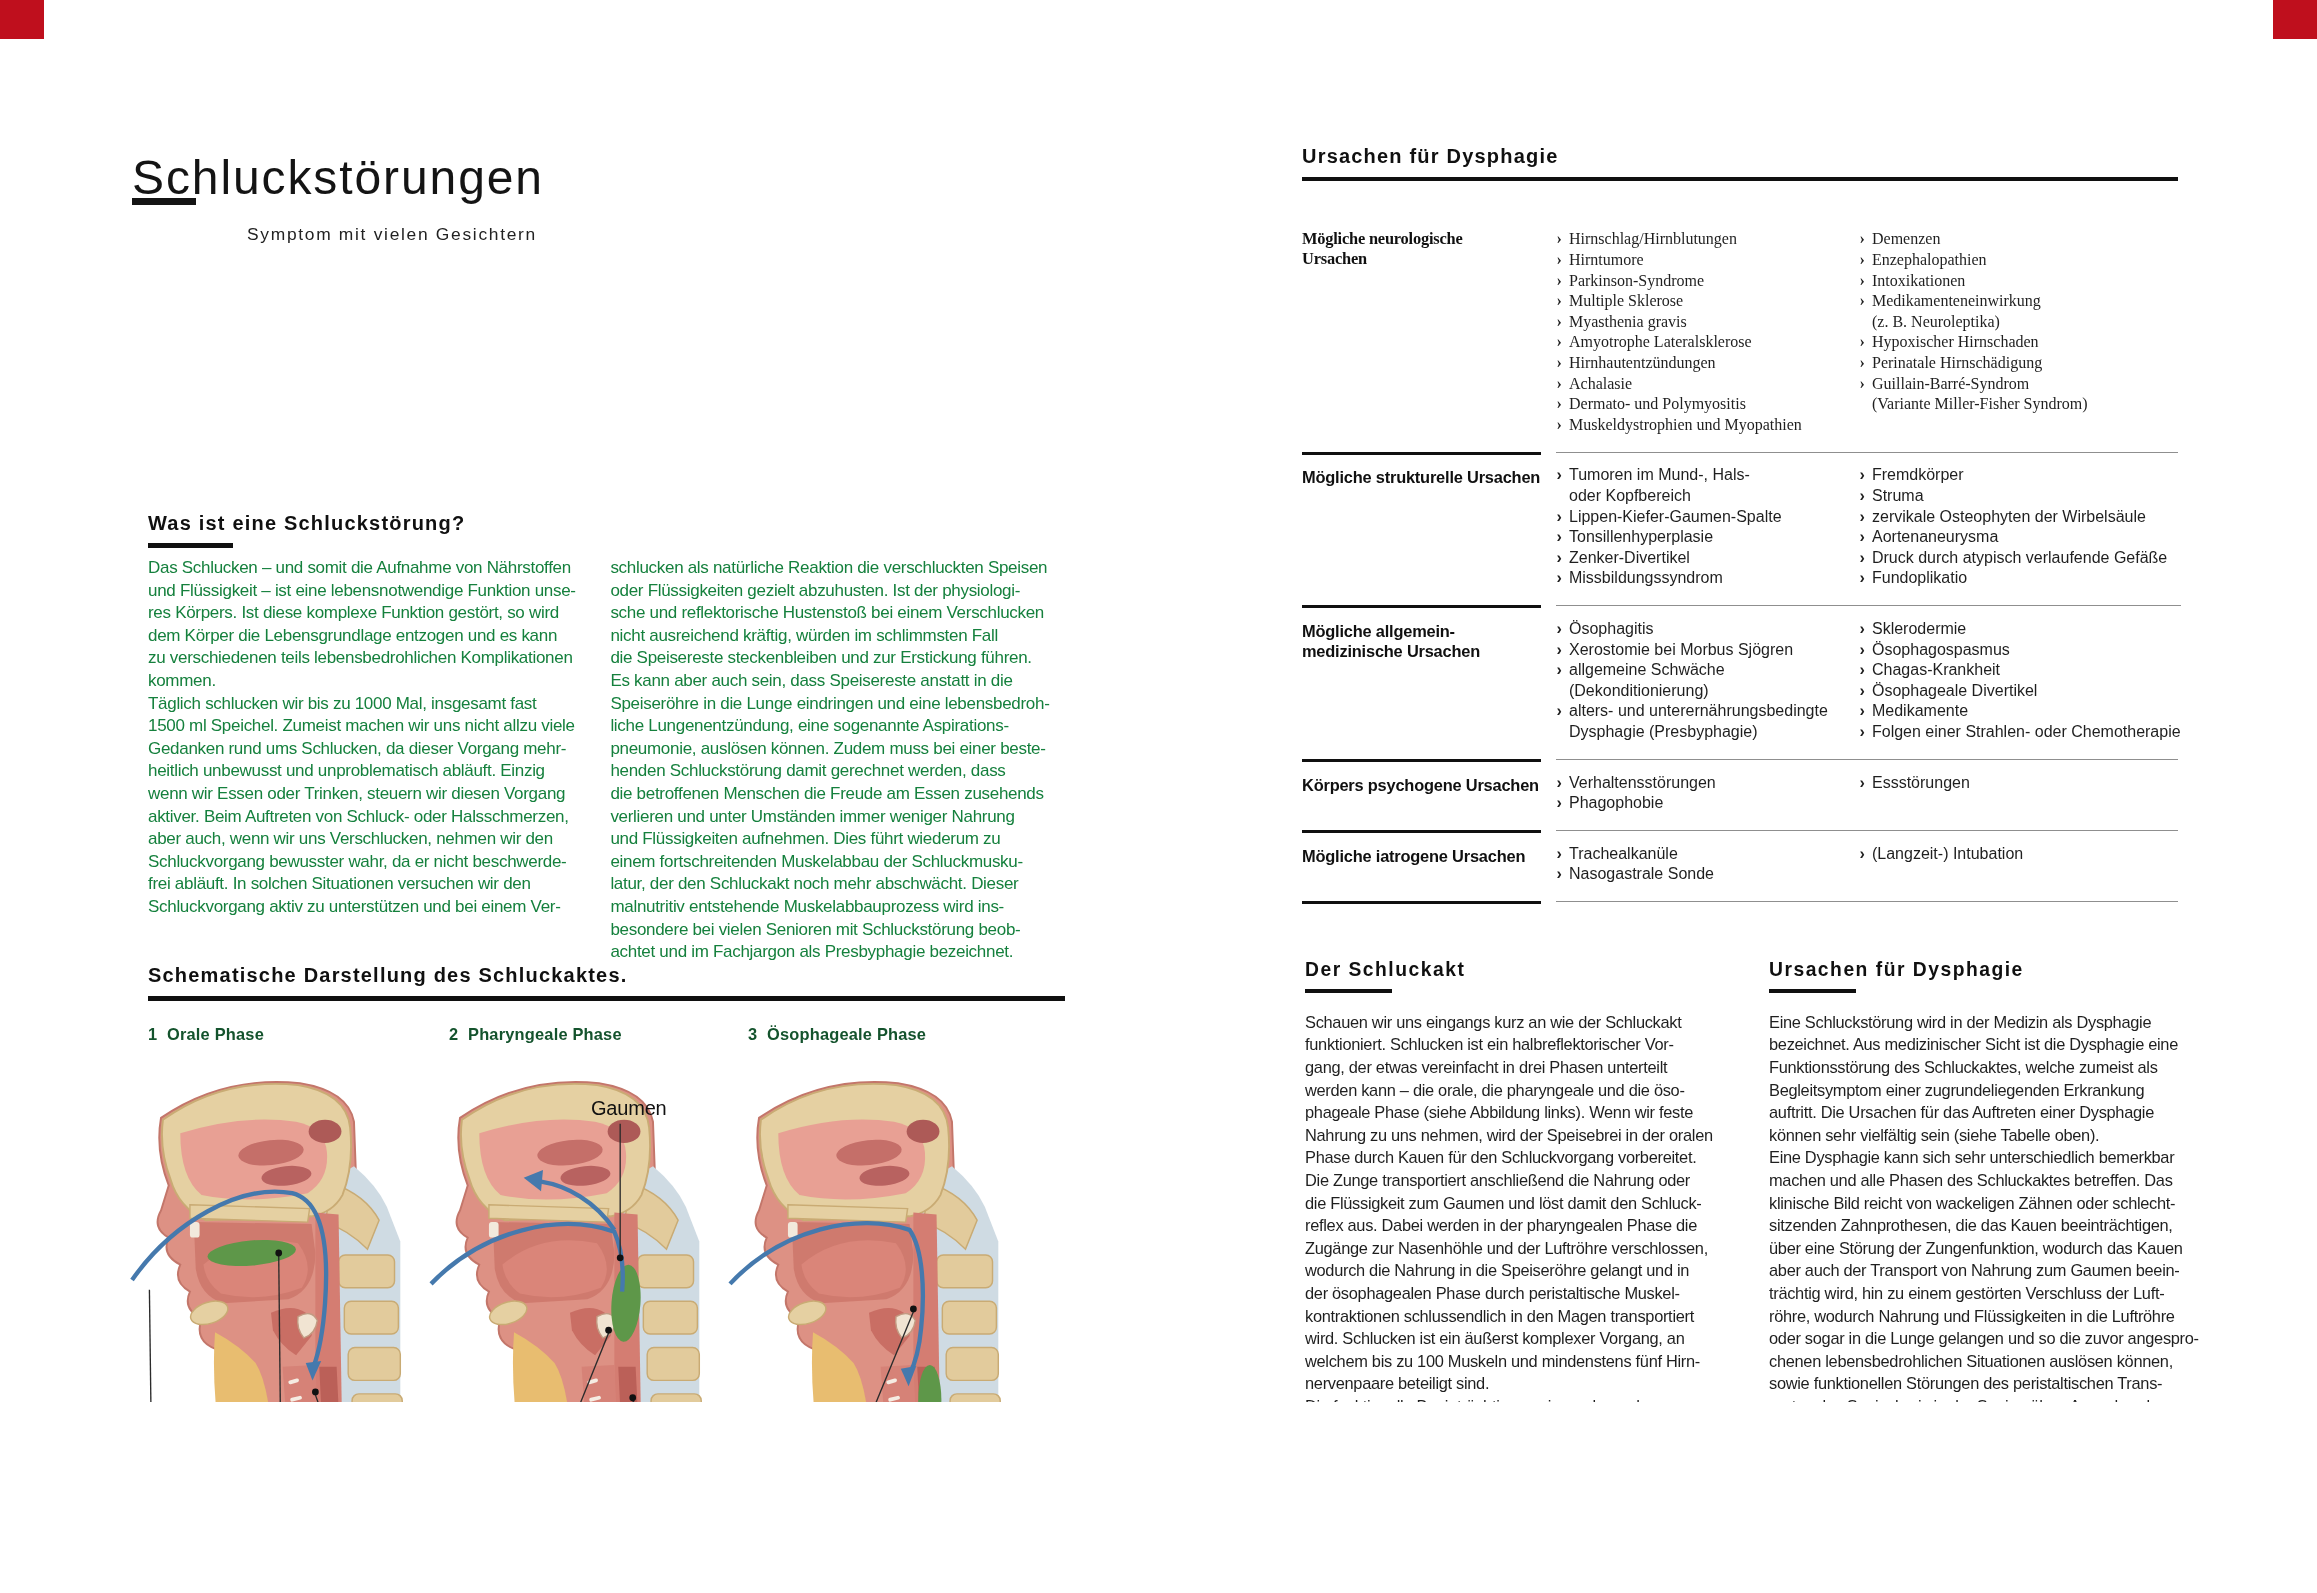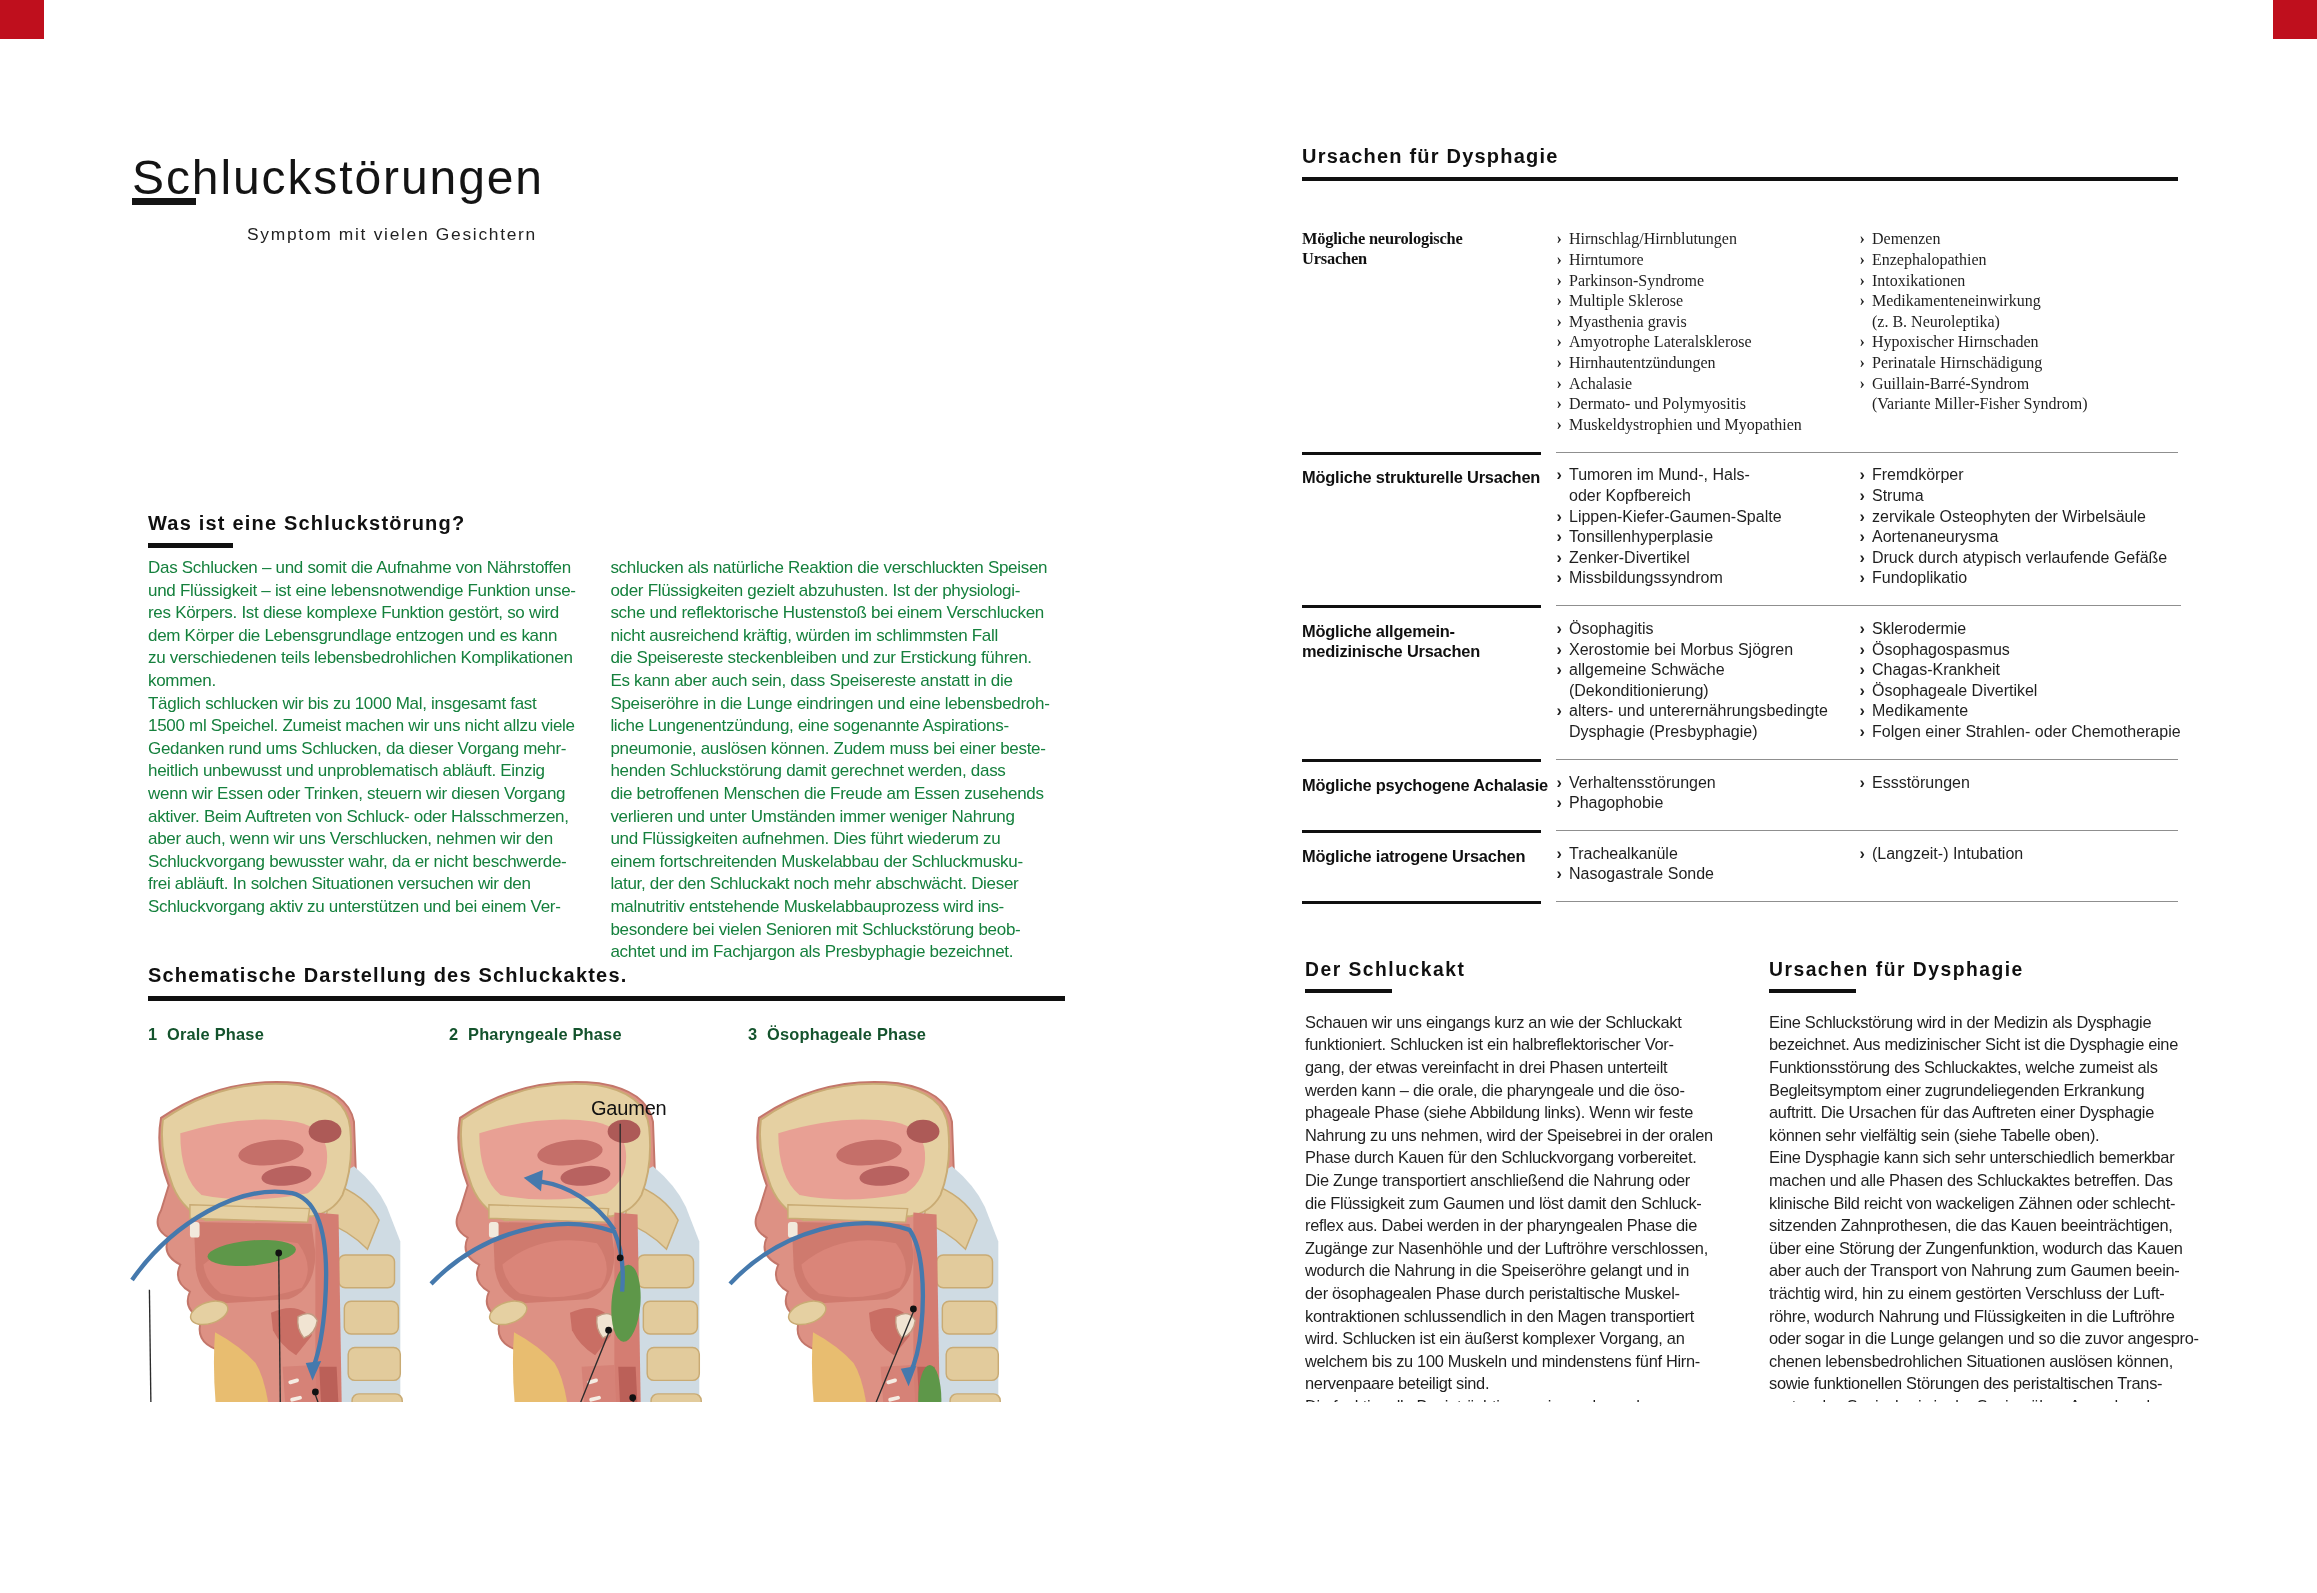--- a/index.html
+++ b/index.html
@@ -412,21 +412,21 @@
                 <span>Medikamente</span>
               </div>
               <div class="titem">
                 <span class="bullet">›</span>
                 <span>Folgen einer Strahlen- oder Chemotherapie</span>
               </div>
             </div>
           </div>
         </div>
         <div class="trow">
-          <div class="tlabel">Mögliche psychogene Achalasie</div>
+          <div class="tlabel">Körpers psychogene Ursachen</div>
           <div class="titems">
             <div class="tcol">
               <div class="titem">
                 <span class="bullet">›</span>
                 <span>Verhaltensstörungen</span>
               </div>
               <div class="titem">
                 <span class="bullet">›</span>
                 <span>Phagophobie</span>
               </div>

